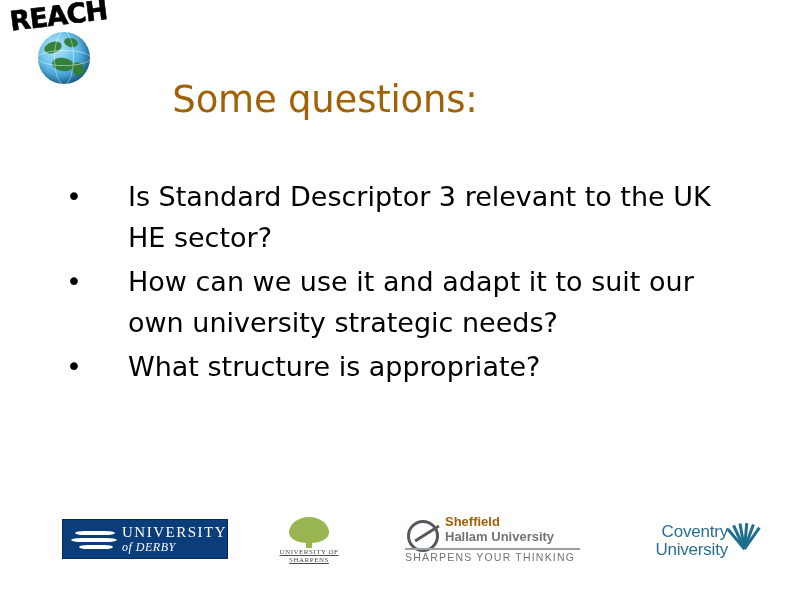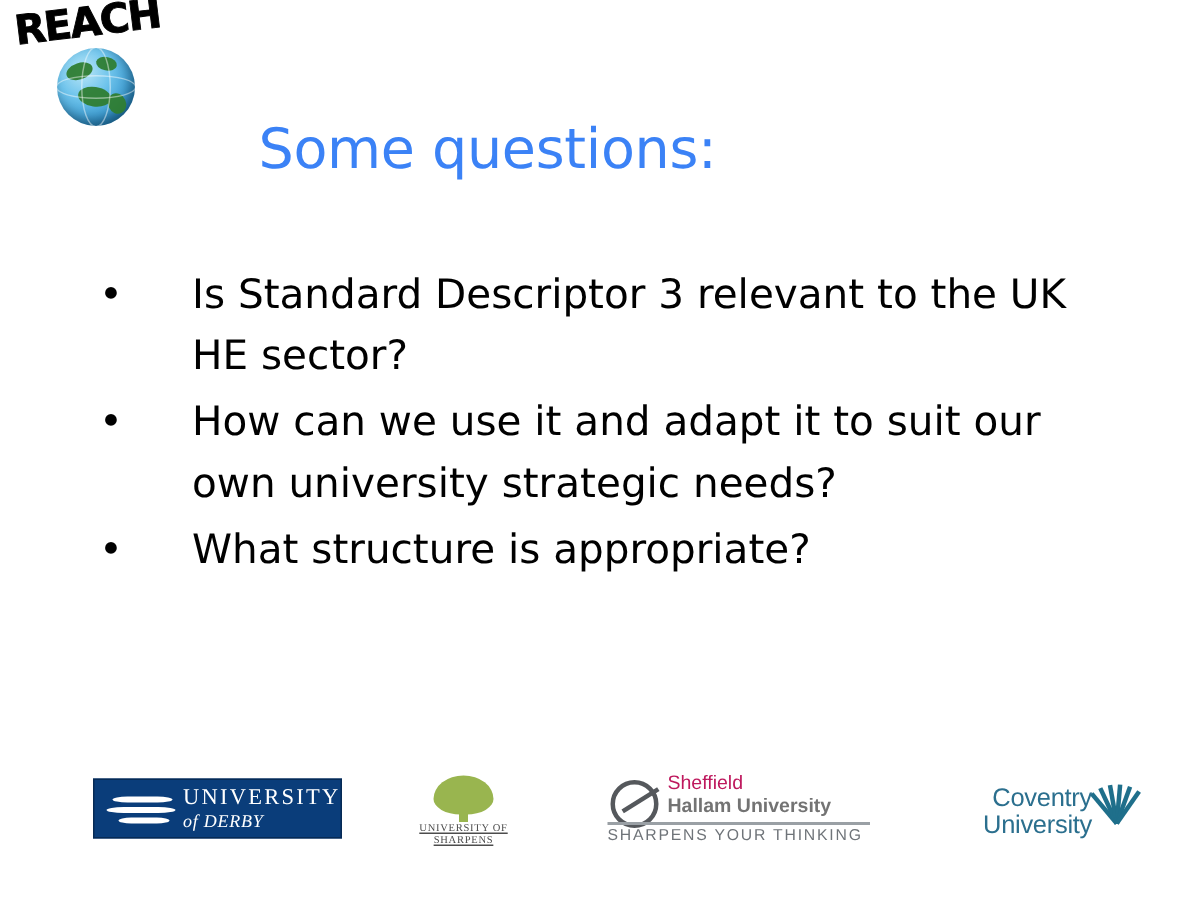--- a/index.html
+++ b/index.html
@@ -73,21 +73,21 @@
   .reach-globe .grid-h { left: -1px; top: 18px; width: 52px; height: 14px; }
 
   
   .slide-title {
     position: absolute;
     left: 0;
     top: 78px;
     width: 650px;
     text-align: center;
     font-size: 37px;
-    color: #3b82f6;
+    color: #a16207;
     font-family: "DejaVu Sans", sans-serif;
     letter-spacing: -0.2px;
   }
 
   
   .body-list {
     position: absolute;
     left: 60px;
     top: 176px;
     width: 680px;
@@ -238,23 +238,23 @@
     transform: rotate(-32deg);
   }
   .hallam-name {
     position: absolute;
     left: 40px;
     top: 0px;
     line-height: 1.12;
   }
   .hallam-name .h1 {
     font-family: "Liberation Sans", sans-serif;
-    font-weight: normal;
+    font-weight: bold;
     font-size: 13px;
-    color: #be185d;
+    color: #a16207;
   }
   .hallam-name .h2 {
     font-family: "Liberation Sans", sans-serif;
     font-weight: bold;
     font-size: 13px;
     color: #737373;
   }
   .hallam-rule {
     position: absolute;
     left: 0;

